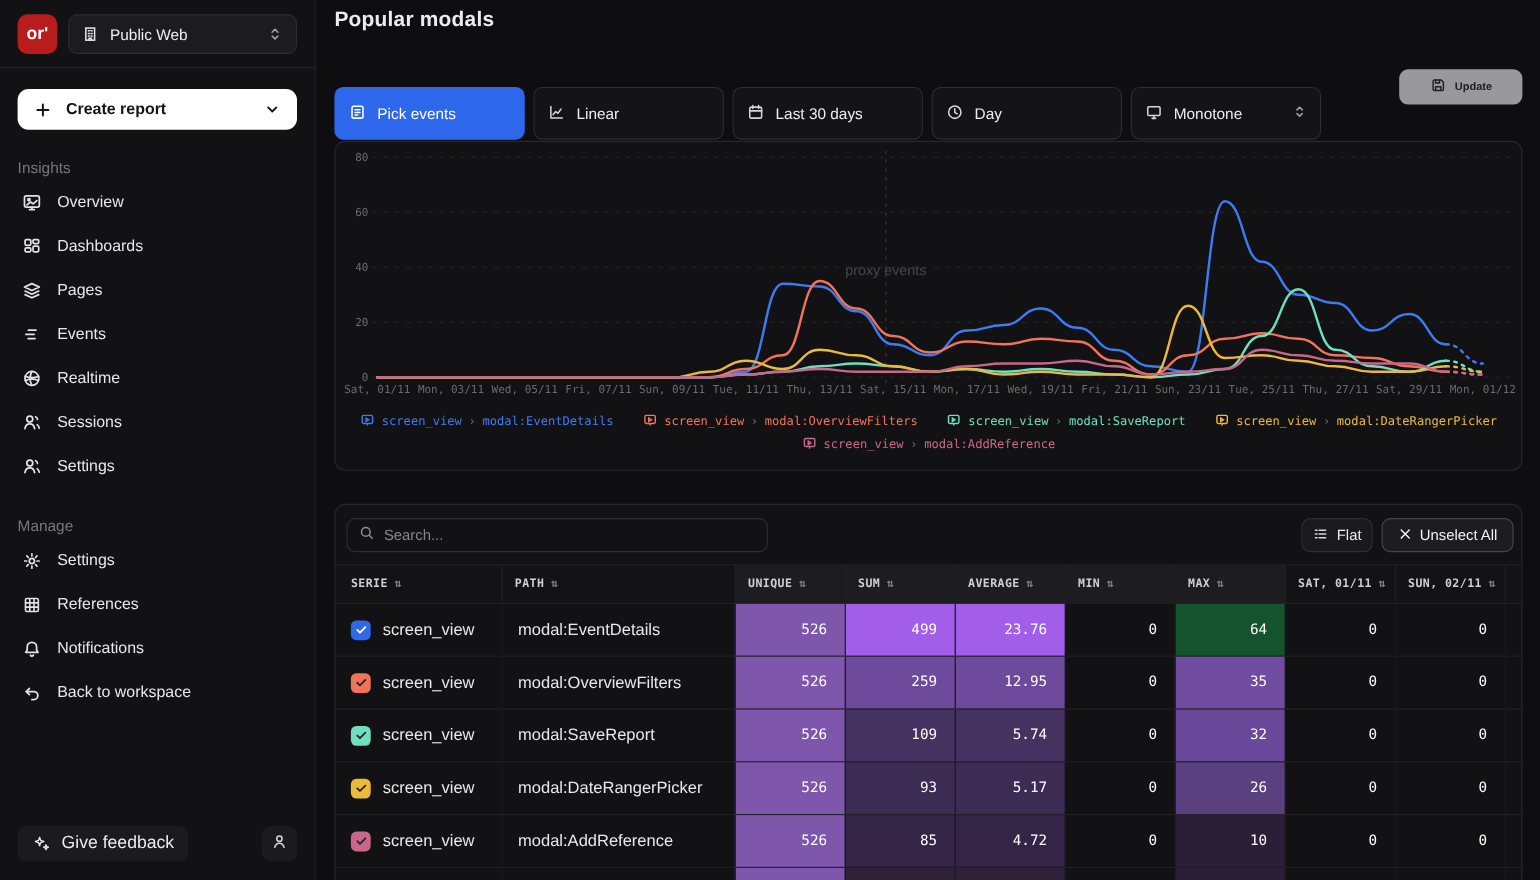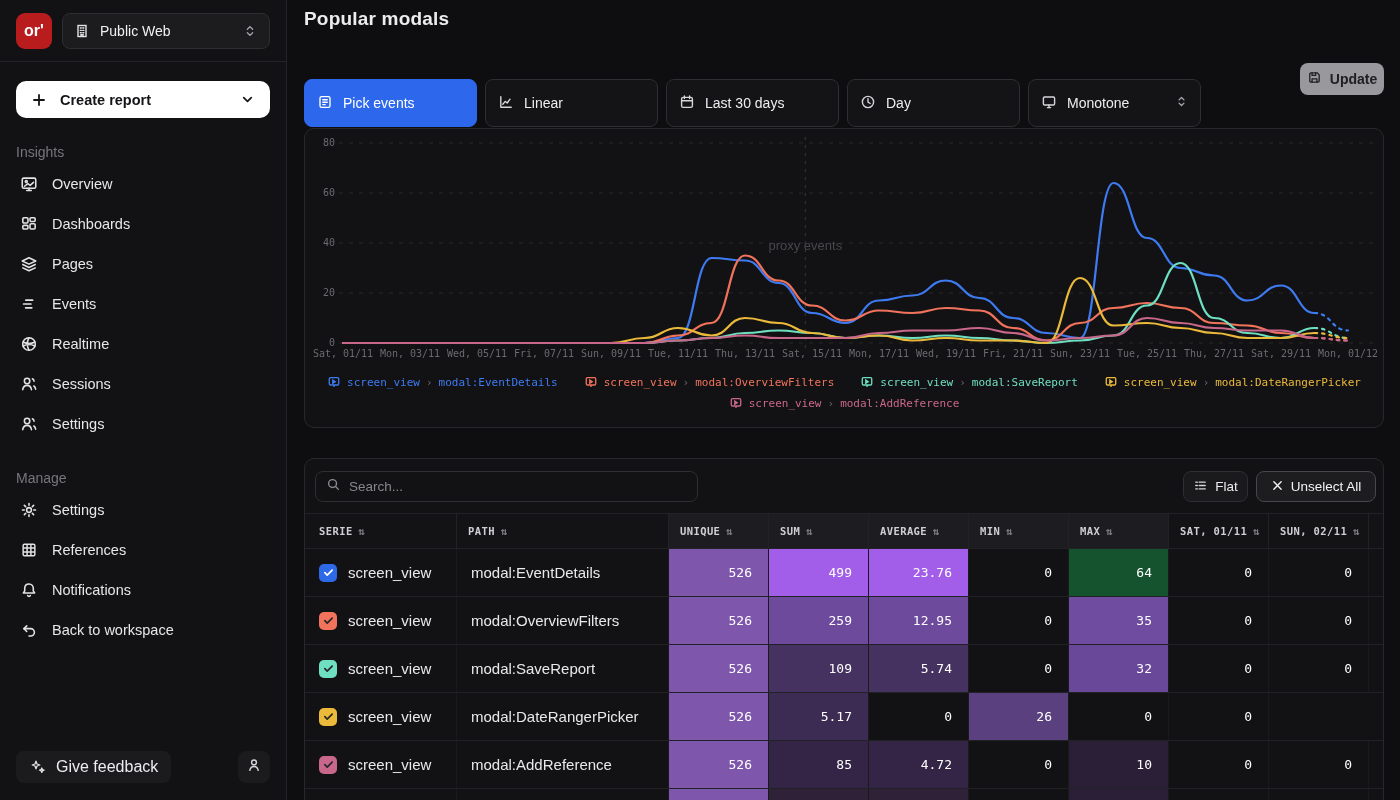--- a/index.html
+++ b/index.html
@@ -24,21 +24,21 @@
   .sb-bottom { position:absolute; left:0; bottom:0; width:100%; padding:0 16px 17px 16px; display:flex; align-items:center; justify-content:space-between; }
   .feedback-btn { height:32px; background:#1b1b1e; border-radius:8px; display:flex; align-items:center; gap:9px; padding:0 13px; font-size:16px; color:#ececf0; }
   .user-btn { width:32px; height:32px; background:#1b1b1e; border-radius:8px; display:flex; align-items:center; justify-content:center; color:#d6d6da; }
 
   
   .main-title { position:absolute; left:304px; top:8px; font-size:19px; font-weight:700; letter-spacing:.2px; }
   .toolbar { position:absolute; left:304px; top:63px; width:1080px; height:32px; display:flex; gap:8px; }
   .tb-btn { width:173px; height:48px; border-radius:8px; background:#141417; border:1px solid #2e2e33; display:flex; align-items:center; gap:10px; padding:16px 12px; font-size:14px; color:#eeeef1;margin-top:16px; }
   .tb-btn.primary { background:#2d67ec; border-color:#2d67ec; color:#fff; }
   .tb-btn .spacer { flex:1; }
-  .update-btn { position:absolute; right:0; top:0; width:84px; height:32px; border-radius:8px; background:#98989d; color:#202024; font-size:14px; font-weight:600; display:flex; align-items:center; justify-content:center; gap:8px; }
+  .update-btn { position:absolute; right:0; top:0; width:112px; height:32px; border-radius:8px; background:#98989d; color:#202024; font-size:10px; font-weight:600; display:flex; align-items:center; justify-content:center; gap:8px; }
 
   
   .chart-panel { position:absolute; left:304px; top:128px; width:1080px; height:300px; border:1px solid #28282c; border-radius:10px; background:#121214; overflow:hidden; }
   .chart-svg { position:absolute; left:0; top:0; }
   .legend-row { position:absolute; left:0; width:100%; display:flex; justify-content:center; gap:26px; font-family:"DejaVu Sans Mono", monospace; font-size:11px; }
   .legend-row.r1 { top:246px; }
   .legend-row.r2 { top:267px; }
   .leg { display:flex; align-items:center; gap:6px; cursor:pointer; }
   .leg .sep { color:#6a6a70; }
   .leg svg { flex:none; }
@@ -509,20 +509,21 @@
     <svg width="11" height="11" viewBox="0 0 12 12" fill="none">
               <path d="M2 6.2l2.6 2.6L10 3.4" stroke-width="1.8" stroke-linecap="round" stroke-linejoin="round" stroke="#26262a"></path>
             </svg>
           </span>
     <span>screen_view</span>
         </div>
   <div class="td path">
           <span>modal:DateRangerPicker</span>
         </div>
   <div class="td num" style="background: rgb(126, 87, 173);">526</div>
+  <div class="td num" style="background: rgb(60, 43, 83);">93</div>
   <div class="td num" style="background: rgb(60, 43, 83);">5.17</div>
   <div class="td num">0</div>
   <div class="td num" style="background: rgb(91, 64, 128);">26</div>
   <div class="td num">0</div>
   <div class="td num">0</div>
   <div class="td"></div>
 </div>
 <div class="grid trow">
   <div class="td serie">
           <span class="cb" style="background: rgb(201, 103, 138);">

